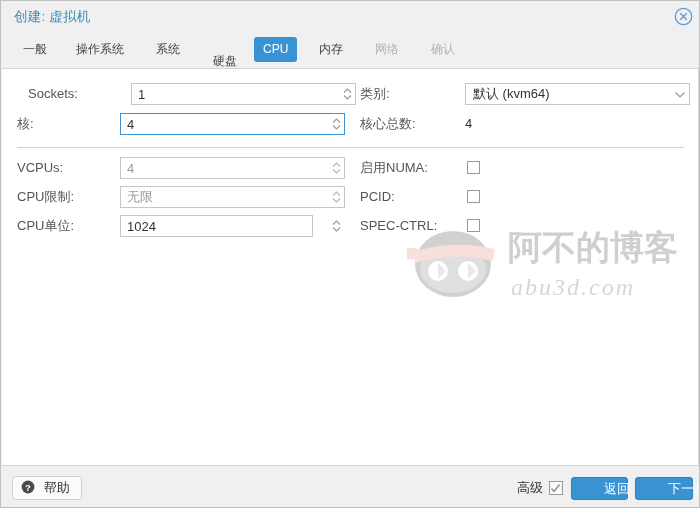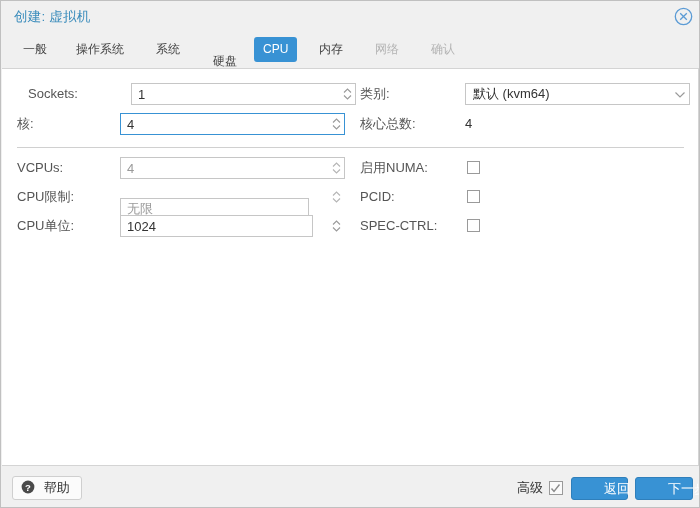--- a/index.html
+++ b/index.html
@@ -344,21 +344,21 @@
         <div class="spinner" style="left:313px; top:1px;">
           <svg width="13" height="20" viewBox="0 0 13 20">
             <path d="M3 8.5 L6.5 5 L10 8.5" fill="none" stroke="#b5b5b5" stroke-width="1.1"></path>
             <path d="M3 11.5 L6.5 15 L10 11.5" fill="none" stroke="#b5b5b5" stroke-width="1.1"></path>
           </svg>
         </div>
       </div>
 
       <div class="field-row" style="left:15px; top:117px; width:330px;">
         <div class="label">CPU限制:</div>
-        <input class="input muted" style="left: 103px; top: 12px; width: 189px;" type="text" value="无限">
+        <input class="input muted" style="left: 103px; top: 0px; width: 225px;" type="text" value="无限">
         <div class="spinner" style="left:313px; top:1px;">
           <svg width="13" height="20" viewBox="0 0 13 20">
             <path d="M3 8.5 L6.5 5 L10 8.5" fill="none" stroke="#b5b5b5" stroke-width="1.1"></path>
             <path d="M3 11.5 L6.5 15 L10 11.5" fill="none" stroke="#b5b5b5" stroke-width="1.1"></path>
           </svg>
         </div>
       </div>
 
       <div class="field-row" style="left:15px; top:146px; width:330px;">
         <div class="label">CPU单位:</div>
@@ -396,20 +396,39 @@
         <div class="checkbox" style="left:107px; top:4px;"></div>
       </div>
 
       <div class="field-row" style="left:358px; top:146px; width:330px;">
         <div class="label">SPEC-CTRL:</div>
         <div class="checkbox" style="left:107px; top:4px;"></div>
       </div>
 
     </div>
 
+    <div class="watermark">
+      <svg width="290" height="95" viewBox="0 0 290 95">
+
+        <g opacity="0.45">
+          <ellipse cx="48" cy="45" rx="38" ry="33" fill="#9a9a9a"></ellipse>
+          <ellipse cx="48" cy="50" rx="33" ry="24" fill="#b9b9b9"></ellipse>
+          <path d="M8 33 Q48 20 90 30 L88 42 Q48 32 10 44 Z" fill="#f0b9b1"></path>
+          <path d="M2 30 Q12 26 16 34 Q12 42 2 40 Z" fill="#f0b9b1"></path>
+          <circle cx="33" cy="52" r="10" fill="#ffffff"></circle>
+          <circle cx="63" cy="52" r="10" fill="#ffffff"></circle>
+          <path d="M33 44 L33 60 L41 52 Z" fill="#cfcfcf"></path>
+          <path d="M63 44 L63 60 L71 52 Z" fill="#cfcfcf"></path>
+        </g>
+
+        <text x="103" y="40" font-family="'Liberation Sans','DejaVu Sans',sans-serif" font-size="34" font-weight="bold" fill="#a8a8a8" opacity="0.55">阿不的博客</text>
+
+        <text x="106" y="76" font-family="'Liberation Serif','DejaVu Serif',serif" font-size="24" font-style="italic" fill="#b5b5b5" opacity="0.55" letter-spacing="2">abu3d.com</text>
+      </svg>
+    </div>
 
   </div>
 
   <div class="footer">
 
     <div class="help-btn">
       <span class="help-icon">
         <svg width="14" height="14" viewBox="0 0 14 14">
           <circle cx="7" cy="7" r="6.4" fill="#4a4a4a"></circle>
           <text x="7" y="10.6" text-anchor="middle" font-family="'Liberation Sans',sans-serif" font-size="9.5" font-weight="bold" fill="#ffffff">?</text>

